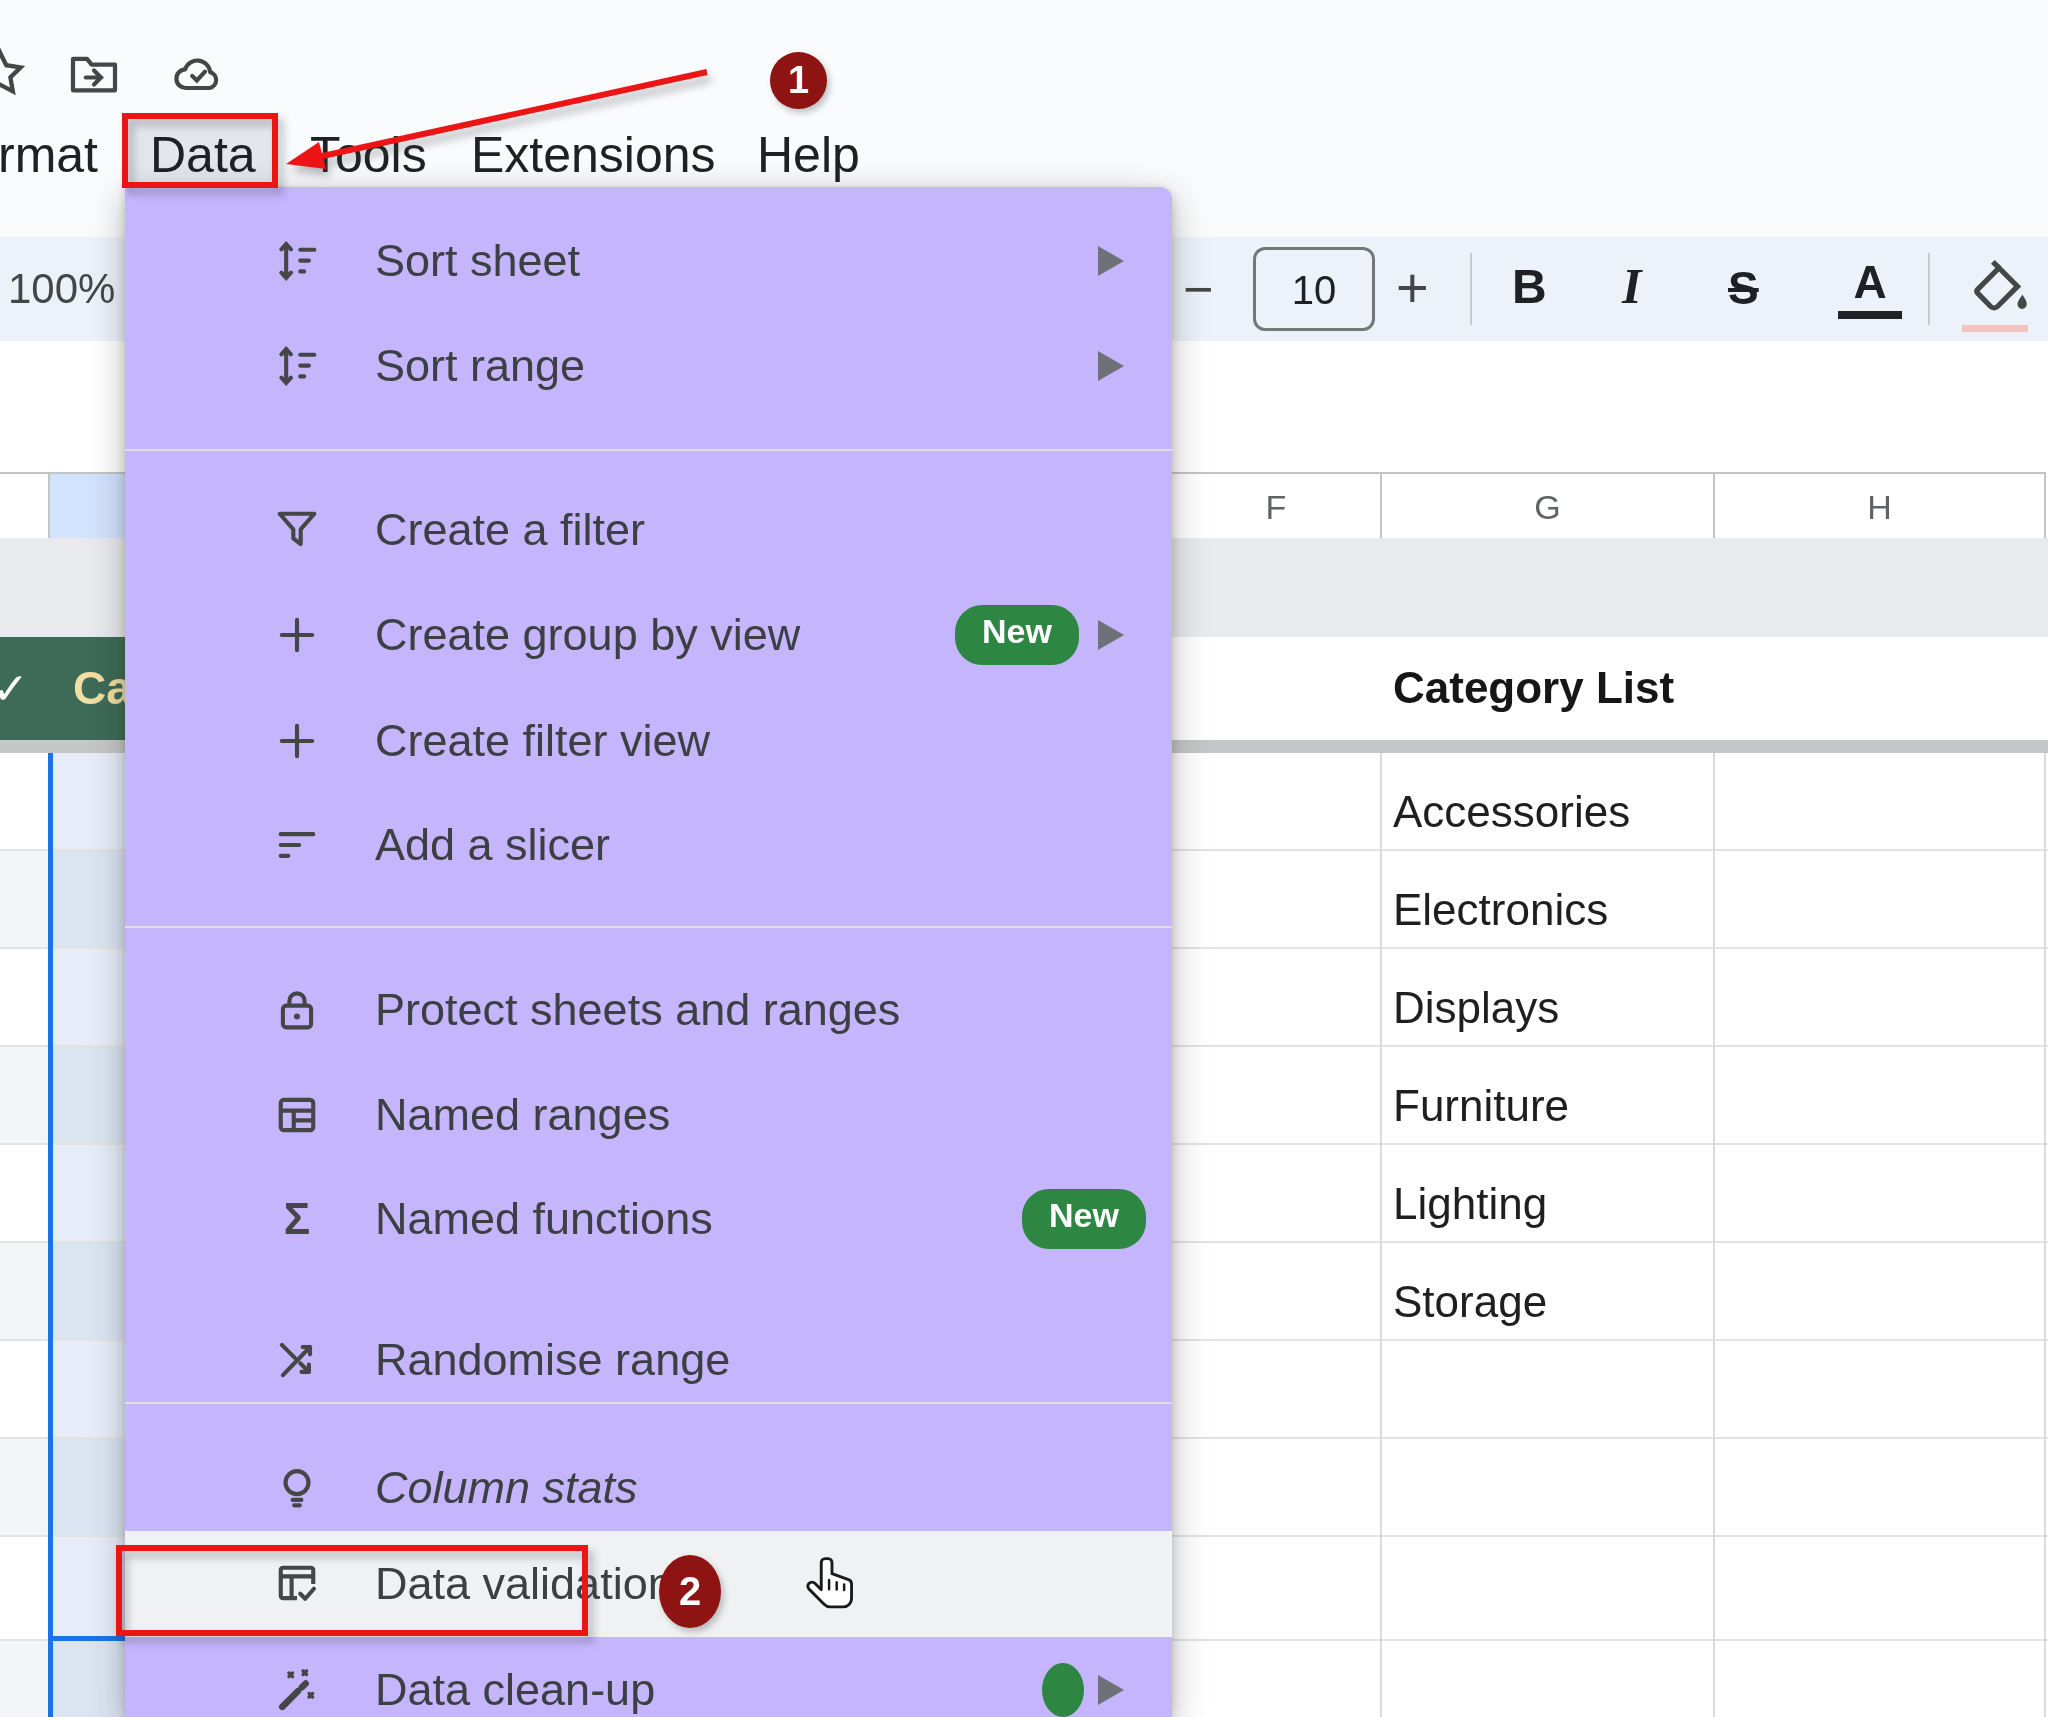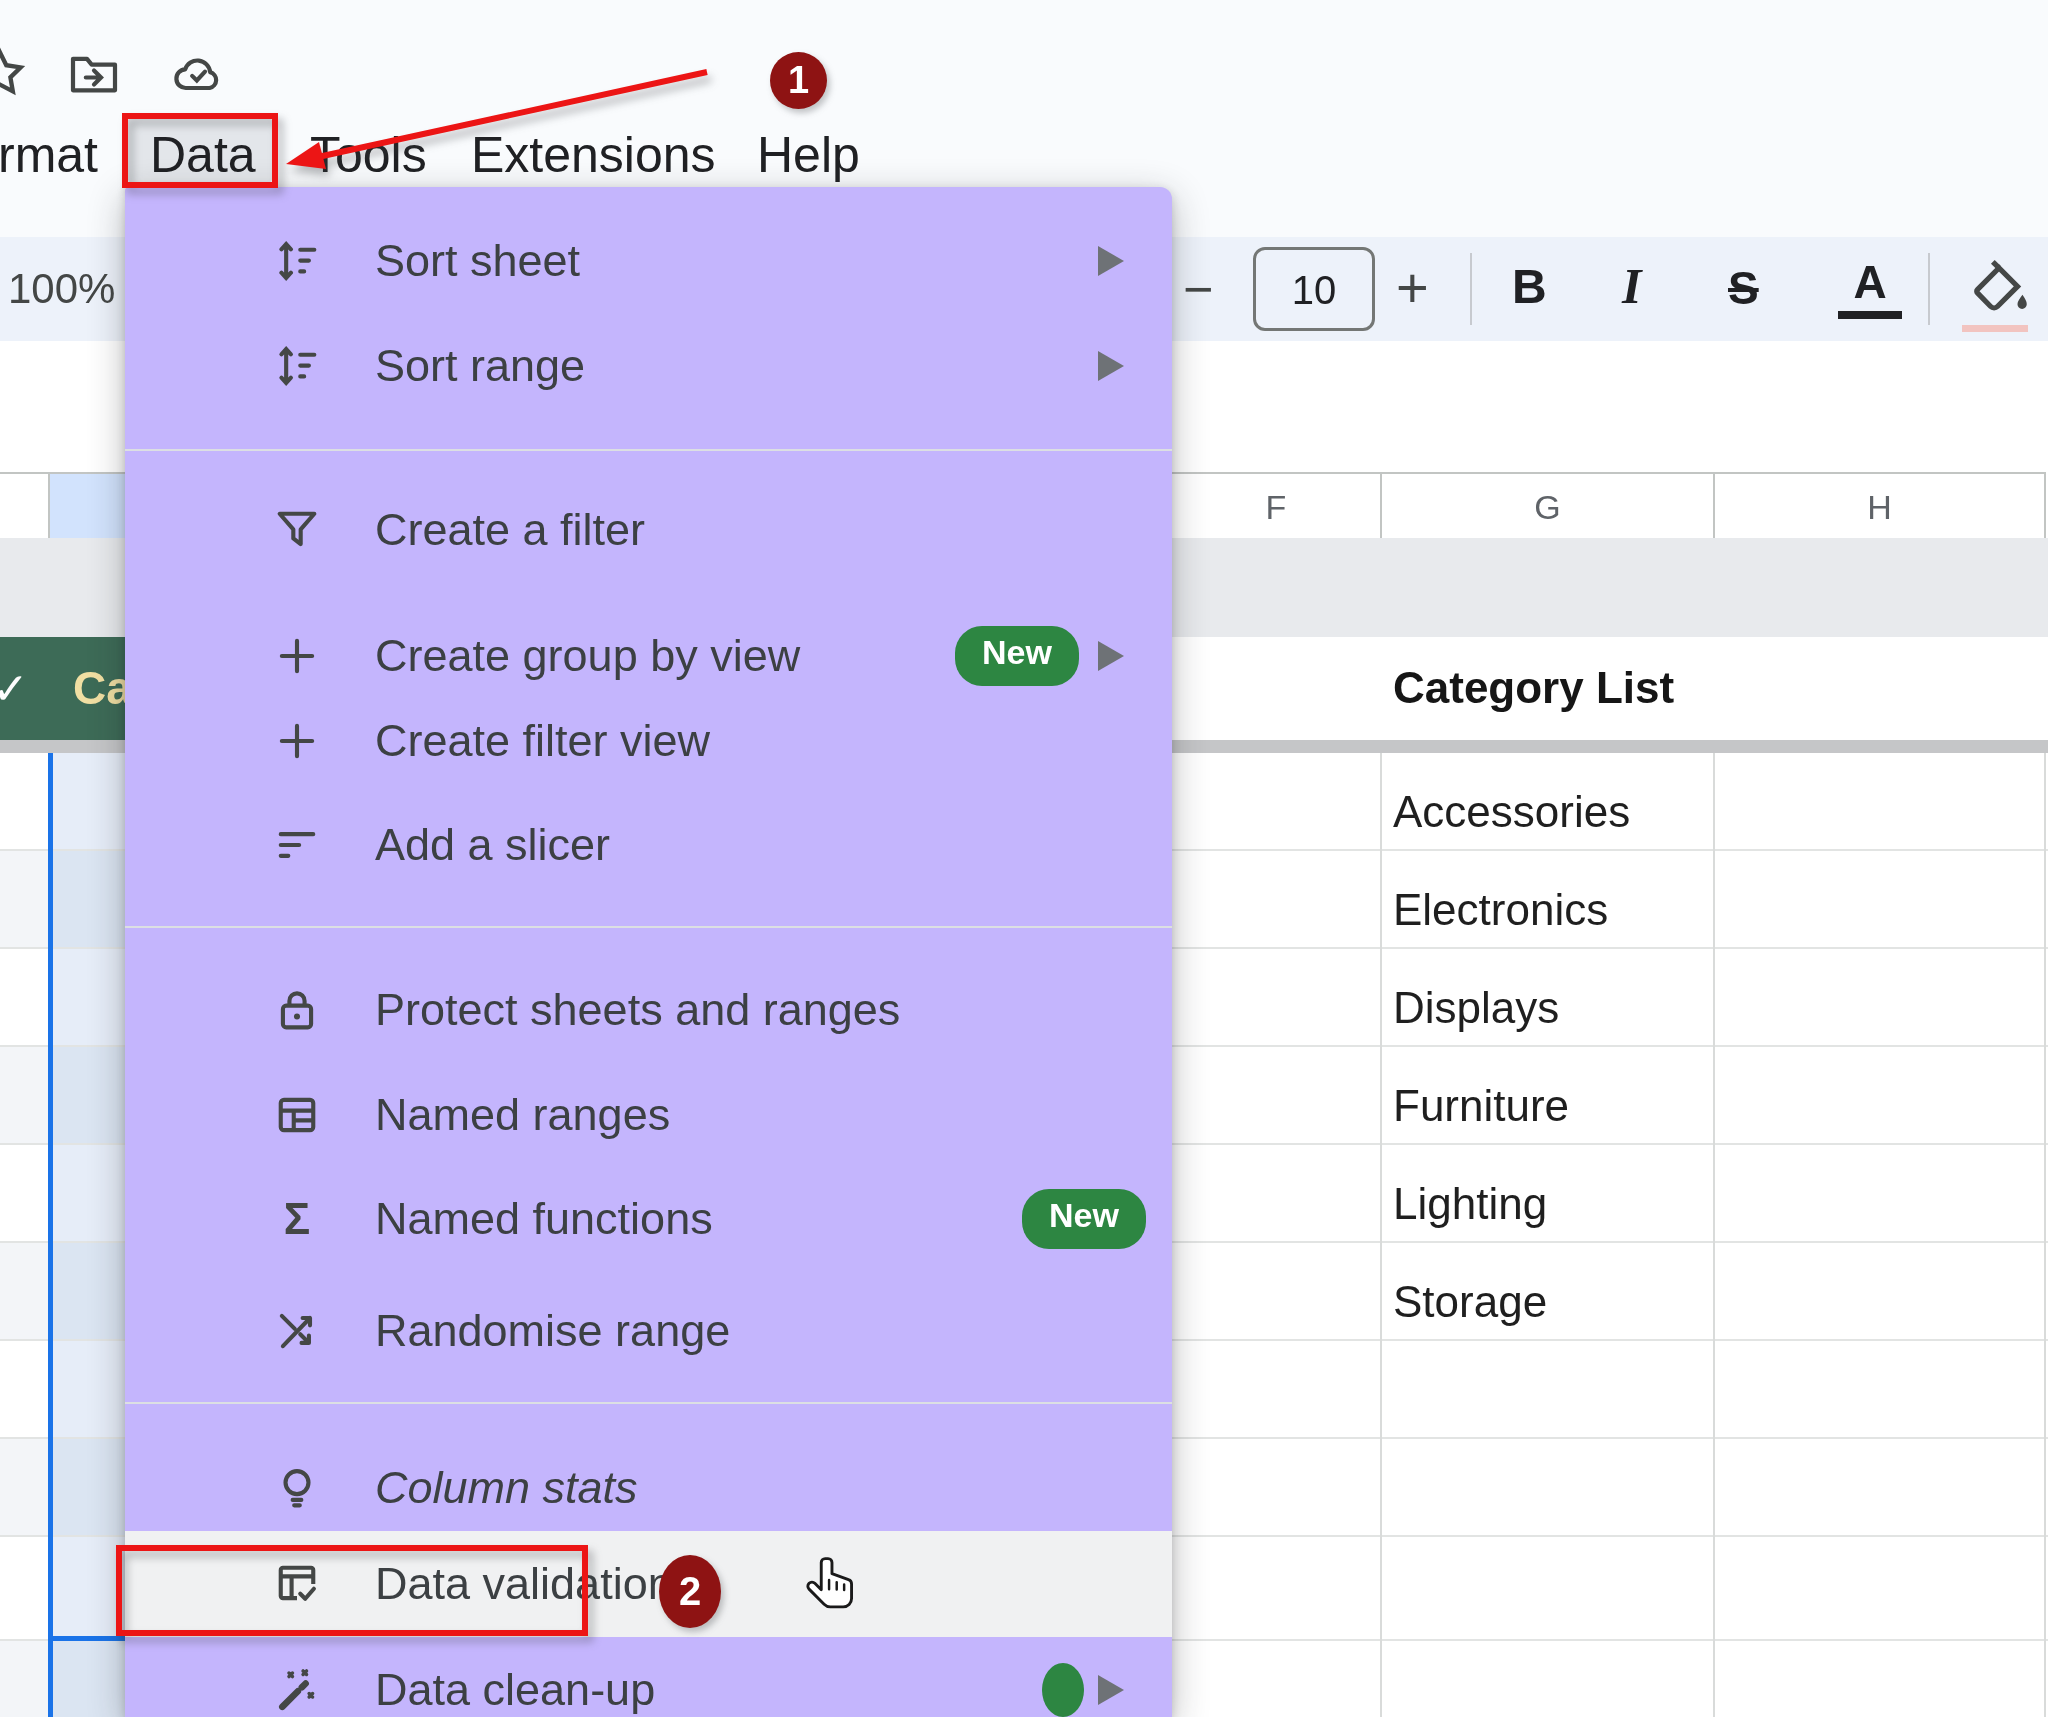--- a/index.html
+++ b/index.html
@@ -233,21 +233,21 @@
 
     <div class="mi" style="top:290px;">
       <span class="ic">
         <svg class="lineart" width="52" height="52" viewBox="0 0 24 24" fill="none" stroke="#444746" stroke-width="1.9" stroke-linejoin="round">
           <path d="M4 4.5h16l-6.3 7.2v6.8l-3.4-2.6v-4.2z"></path>
         </svg>
         </span>
       <span class="lbl">Create a filter</span>
     </div>
 
-    <div class="mi" style="top:416px;">
+    <div class="mi" style="top:395px;">
       <span class="ic">
         <svg class="lineart" width="52" height="52" viewBox="0 0 24 24" fill="none" stroke="#444746" stroke-width="1.9" stroke-linecap="round">
           <path d="M12 5v14M5 12h14"></path>
         </svg>
         </span>
       <span class="lbl">Create group by view</span>
       <span class="pill p1">New</span>
       <span class="sub"></span>
     </div>
 
@@ -291,21 +291,21 @@
         </span>
       <span class="lbl">Protect sheets and ranges</span>
     </div>
 
     <div class="mi" style="top:979px;">
       <span class="ic" style="font-size:44px;font-weight:bold;color:#444746;text-align:center;line-height:52px;">Σ</span>
       <span class="lbl">Named functions</span>
       <span class="pill p2">New</span>
     </div>
 
-    <div class="mi" style="top:1091px;padding-left:24px;">
+    <div class="mi" style="top:1120px;padding-left:24px;">
       <span class="ic">
         <svg class="lineart" width="52" height="52" viewBox="0 0 24 24" fill="none" stroke="#444746" stroke-width="1.9" stroke-linecap="round">
           <path d="M5 5l6 6M13.5 13.5l4 4M17.5 17.5v-3.4M17.5 17.5h-3.4"></path>
           <path d="M18 6l-12.5 13M18 6v3.4M18 6h-3.4"></path>
         </svg>
         </span>
       <span class="lbl">Randomise range</span>
     </div>
 
     <div class="mdiv" style="top:1215px;"></div>

